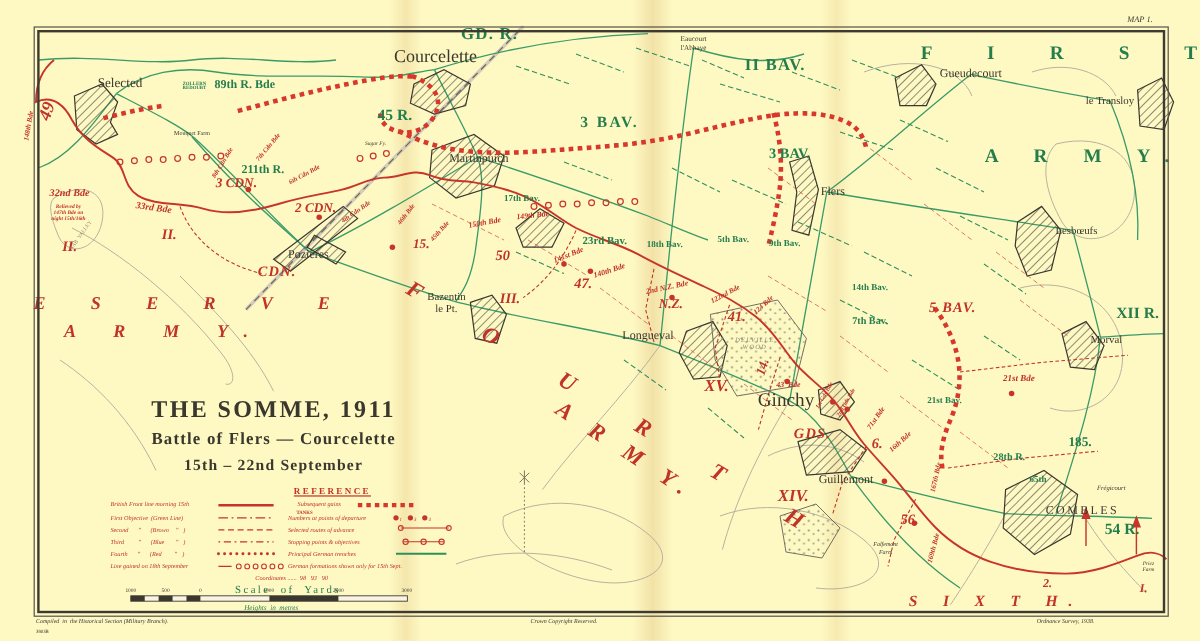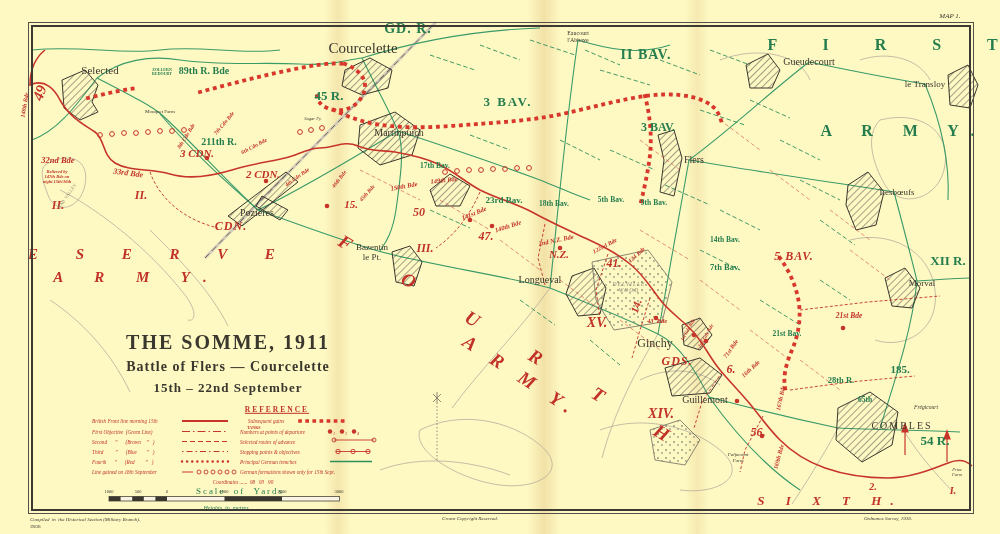--- a/index.html
+++ b/index.html
@@ -356,21 +356,21 @@
     <span class="lbl blk" style="left:100px;top:70px;font-size:11px">Selected</span>
     <span class="lbl blk" style="left:160px;top:112px;font-size:5px">Mouquet Farm</span>
     <span class="lbl blk" style="left:257px;top:213px;font-size:10px">Pozières</span>
     <span class="lbl blk" style="left:363px;top:48px;font-size:15px">Courcelette</span>
     <span class="lbl blk" style="left:399px;top:133px;font-size:10px">Martinpuich</span>
     <span class="lbl blk" style="left:372px;top:252px;font-size:9px">Bazentin
 le Pt.</span>
     <span class="lbl blk" style="left:540px;top:280px;font-size:10px">Longueval</span>
     <span class="lbl gry" style="left:629px;top:287px;font-size:5.5px;letter-spacing:1px;font-style:italic">DELVILLE
 WOOD</span>
-    <span class="lbl blk" style="left:655px;top:344px;font-size:12px">Ginchy</span>
+    <span class="lbl blk" style="left:655px;top:334px;font-size:16px">Ginchy</span>
     <span class="lbl blk" style="left:705px;top:400px;font-size:10px">Guillemont</span>
     <span class="lbl blk" style="left:694px;top:160px;font-size:10px">Flers</span>
     <span class="lbl blk" style="left:809px;top:62px;font-size:10px">Gueudecourt</span>
     <span class="lbl blk" style="left:578px;top:37px;font-size:6px">Eaucourt
 l'Abbaye</span>
     <span class="lbl blk" style="left:925px;top:84px;font-size:9px">le Transloy</span>
     <span class="lbl blk" style="left:897px;top:192px;font-size:9px">Lesbœufs</span>
     <span class="lbl blk" style="left:922px;top:283px;font-size:9px">Morval</span>
     <span class="lbl blk" style="left:902px;top:426px;font-size:10px;letter-spacing:2px">COMBLES</span>
     <span class="lbl blk" style="left:926px;top:407px;font-size:5.5px;font-style:italic">Frégicourt</span>

